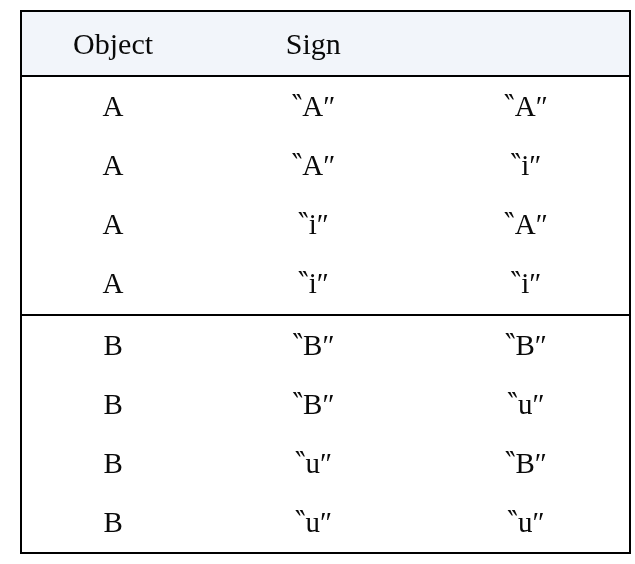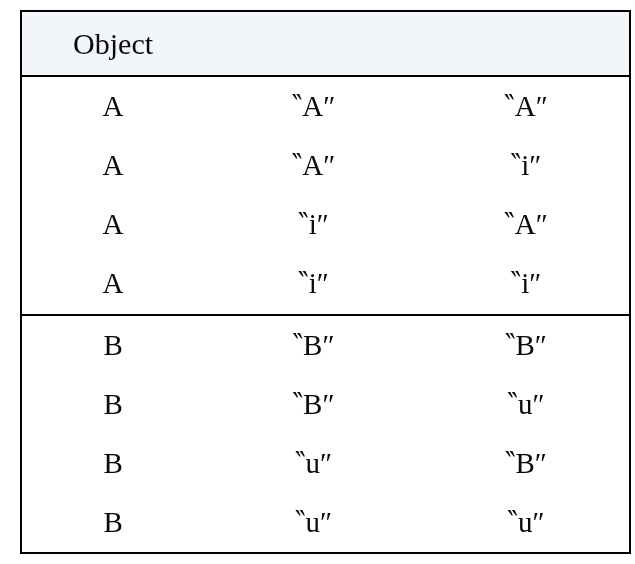--- a/index.html
+++ b/index.html
@@ -65,20 +65,21 @@
   }
 </style>
 </head>
 <body>
 
 <div class="canvas">
   <div class="semio-table">
 
     <div class="thead">
       <div class="cell th">Object</div>
+      <div class="cell th">Sign</div>
     </div>
 
     <div class="tsection sec-a">
       <div class="trow">
         <div class="cell">A</div>
         <div class="cell">‶A″</div>
         <div class="cell">‶A″</div>
       </div>
       <div class="trow">
         <div class="cell">A</div>

